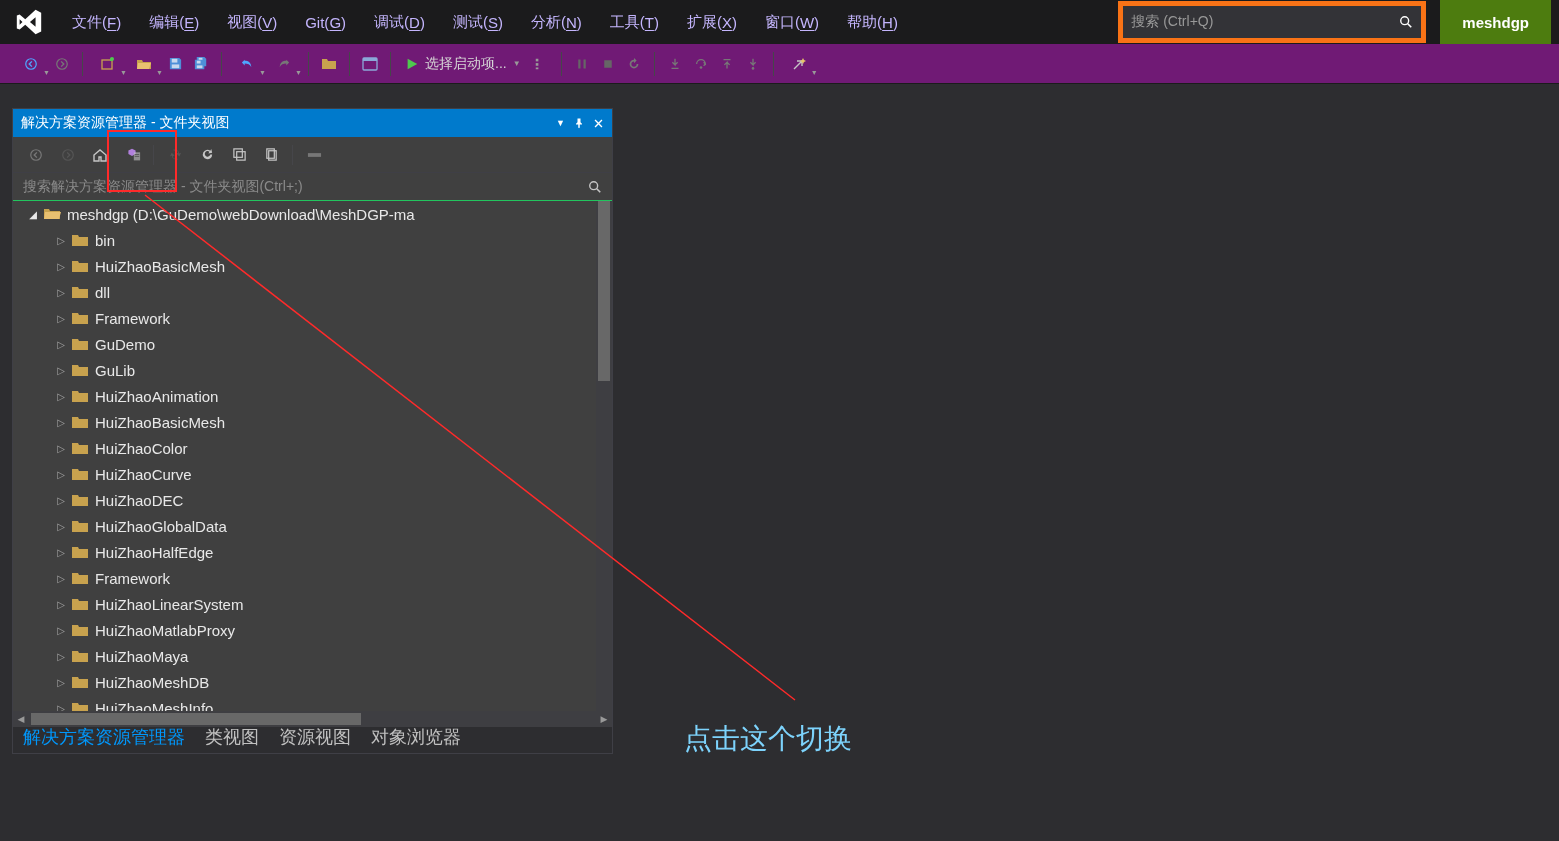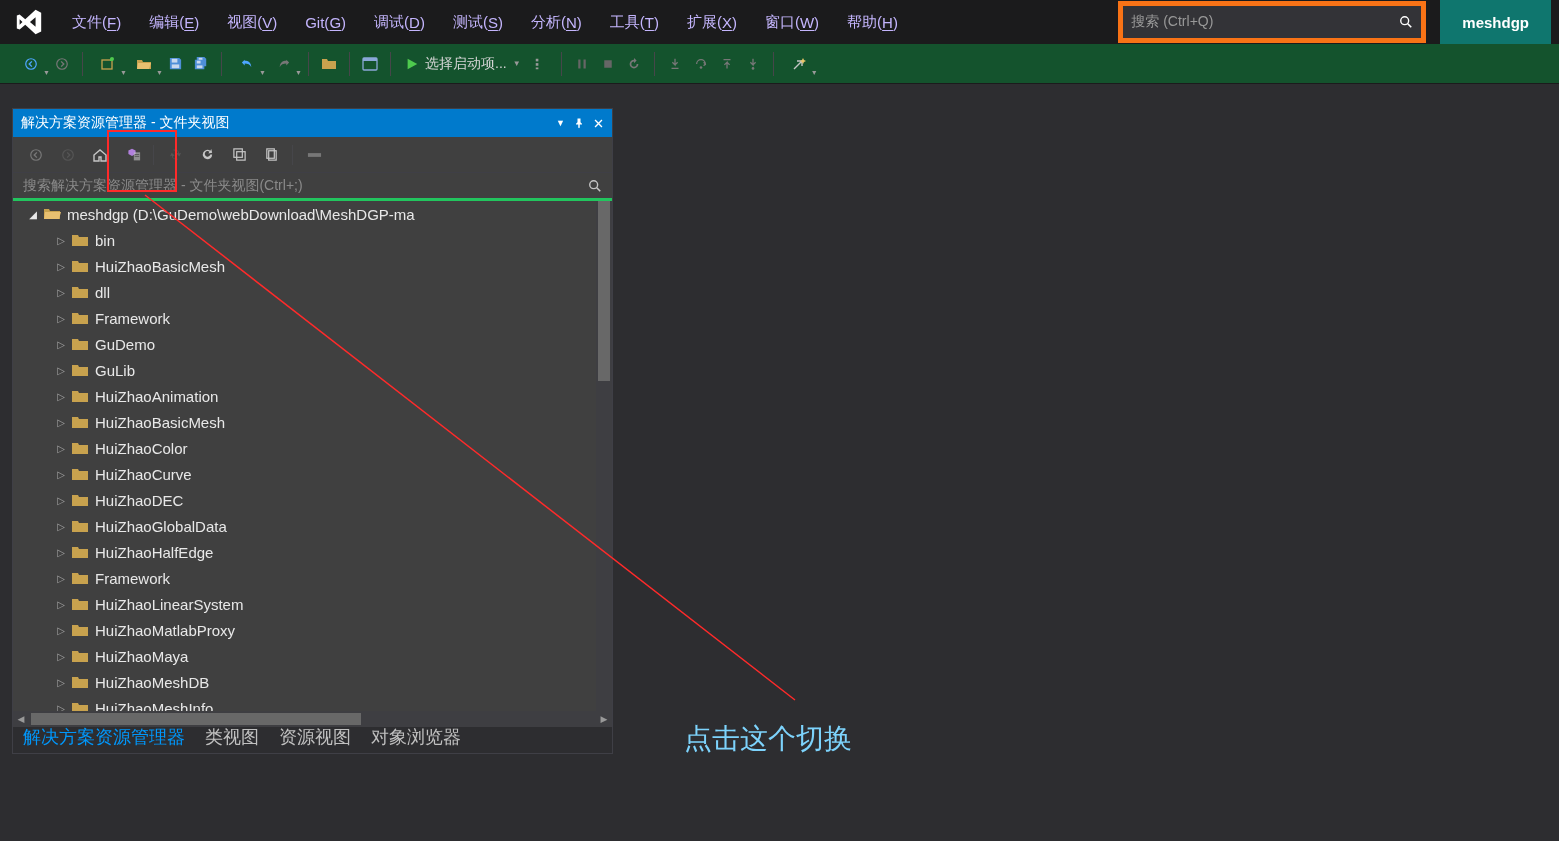--- a/index.html
+++ b/index.html
@@ -5,40 +5,40 @@
 * { margin:0; padding:0; box-sizing:border-box; font-family:"Microsoft YaHei","Segoe UI",sans-serif; }
 body { background:#2d2d30; color:#f1f1f1; width:1559px; height:841px; overflow:hidden; position:relative; }
 
 
 .menubar { height:44px; background:#1b1b1c; display:flex; align-items:center; padding:0 8px; font-size:15px; }
 .vs-logo { width:30px; height:30px; margin:0 14px 0 6px; }
 .menu-item { padding:0 14px; color:#c4b5fd; height:44px; display:flex; align-items:center; cursor:default; }
 .menu-item u { text-decoration:underline; text-underline-offset:2px; }
 .search-box { margin-left:auto; background:#333337; border:5px solid #f97316; height:28px; width:308px; display:flex; align-items:center; padding:16px 8px; color:#999; font-size:14px; }
 .search-box .sicon { margin-left:auto; }
-.username { background:#0f766e; color:#fff; font-weight:600; padding:0 22px; height:44px; display:flex; align-items:center; font-size:15px; margin-left:14px; }
-
-
-.toolbar { height:40px; background:#14532d; border-bottom:1px solid #1b1b1c; display:flex; align-items:center; padding-left:14px; gap:2px; }
+.username { background:#4d7c0f; color:#fff; font-weight:600; padding:0 22px; height:44px; display:flex; align-items:center; font-size:15px; margin-left:14px; }
+
+
+.toolbar { height:40px; background:#701a75; border-bottom:1px solid #1b1b1c; display:flex; align-items:center; padding-left:14px; gap:2px; }
 .tsep { width:1px; height:24px; background:#46464a; margin:0 6px; }
 .tbtn { width:24px; height:24px; display:flex; align-items:center; justify-content:center; color:#c5c5c5; position:relative; }
 .tbtn.wdd { width:34px; }
 .tbtn .dd { position:absolute; right:-2px; bottom:0; font-size:7px; color:#999; }
 .start-btn { display:flex; align-items:center; gap:6px; color:#d6d6d6; padding:0 6px; font-size:14px; }
 .start-btn svg { color:#4ec94e; }
 
 
 .panel { position:absolute; left:12px; top:108px; width:601px; background:#404040; border:1px solid #3f3f46; }
 .panel-title { background:#007acc; color:#fff; height:28px; display:flex; align-items:center; font-size:14px; padding:0 8px; }
 .panel-title .ticons { margin-left:auto; display:flex; gap:8px; align-items:center; }
 .panel-tb { height:36px; display:flex; align-items:center; gap:10px; padding:0 12px; border-bottom:1px solid #3f3f46; }
 .panel-tb .ptb { width:22px; height:22px; display:flex; align-items:center; justify-content:center; color:#c5c5c5; }
 .panel-tb .ptsep { width:1px; height:20px; background:#46464a; }
 .redbox { position:absolute; border:2px solid #ff2a2a; width:70px; height:62px; left:107px; top:130px; pointer-events:none; z-index:5; }
-.panel-search { height:28px; display:flex; align-items:center; padding:0 10px; color:#8a8a8a; font-size:14px; border-bottom:3px solid #22c55e; }
+.panel-search { height:28px; display:flex; align-items:center; padding:0 10px; color:#8a8a8a; font-size:14px; border-bottom:1px solid #22c55e; }
 .panel-search .sicon { margin-left:auto; color:#c5c5c5; }
 
 .tree { height:510px; overflow:hidden; position:relative; font-size:15px; }
 .tree-scroll { position:absolute; right:0; top:0; width:16px; height:100%; background:#3e3e42; }
 .tree-thumb { position:absolute; right:2px; top:0; width:12px; height:180px; background:#686868; }
 .trow { height:26px; display:flex; align-items:center; color:#e8e8e8; white-space:nowrap; }
 .ar { width:12px; display:flex; justify-content:center; color:#a0a0a0; font-size:10px; }
 .ar.open { color:#e8e8e8; }
 .foldicon { width:18px; height:16px; margin:0 6px 0 4px; flex:none; }
 .trow.root { padding-left:14px; font-weight:400; }

